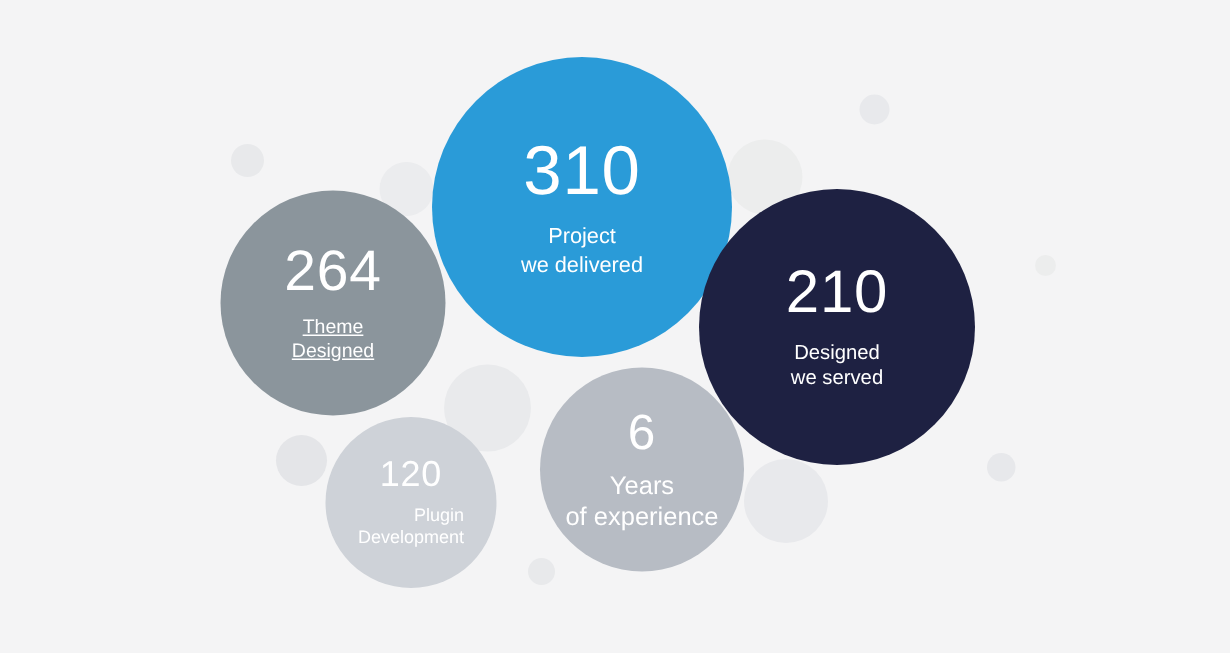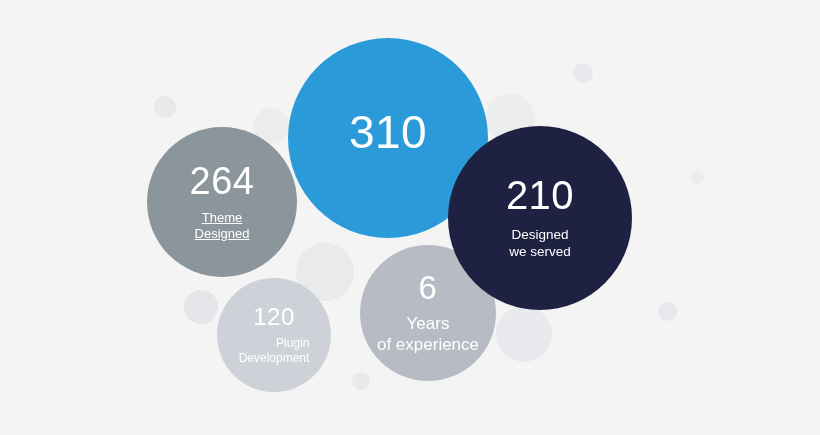--- a/index.html
+++ b/index.html
@@ -61,21 +61,21 @@
   #bubble-themes {
     left: 147px; top: 127px;
     width: 150px; height: 150px;
     background: #8b959c;
     z-index: 5;
   }
   #bubble-themes .stat-value { font-size: 38px; margin-bottom: 10px; }
   #bubble-themes .stat-label { font-size: 13px; text-decoration: underline; }
 
   #bubble-clients {
-    left: 448px; top: 126px;
+    left: 466px; top: 126px;
     width: 184px; height: 184px;
     background: #1e2142;
     z-index: 7;
   }
   #bubble-clients .stat-value { font-size: 40px; margin-bottom: 12px; }
   #bubble-clients .stat-label { font-size: 13.5px; }
 
   #bubble-experience {
     left: 360px; top: 245px;
     width: 136px; height: 136px;
@@ -105,20 +105,22 @@
   <div class="deco-circle" id="deco-3" style="left: 485px; top: 93px; width: 50px; height: 50px; background: rgb(236, 237, 237);"></div>
   <div class="deco-circle" id="deco-4" style="left: 184px; top: 290px; width: 34px; height: 34px; background: rgb(228, 229, 232);"></div>
   <div class="deco-circle" id="deco-5" style="left: 296px; top: 243px; width: 58px; height: 58px; background: rgb(233, 234, 236);"></div>
   <div class="deco-circle" id="deco-6" style="left: 496px; top: 306px; width: 56px; height: 56px; background: rgb(232, 233, 236);"></div>
   <div class="deco-circle" id="deco-7" style="left: 658px; top: 302px; width: 19px; height: 19px; background: rgb(231, 232, 235);"></div>
   <div class="deco-circle" id="deco-8" style="left: 352px; top: 372px; width: 18px; height: 18px; background: rgb(232, 233, 235);"></div>
   <div class="deco-circle" id="deco-9" style="left: 690px; top: 170px; width: 14px; height: 14px; background: rgb(236, 237, 237);"></div>
 
   <div class="stat-bubble" id="bubble-projects" style="background: rgb(42, 155, 216); color: rgb(255, 255, 255);">
     <div class="stat-value">310</div>
+    <div class="stat-label">Project
+we delivered</div>
   </div>
 
   <div class="stat-bubble" id="bubble-themes" style="background: rgb(139, 149, 156); color: rgb(255, 255, 255); text-align: center;">
     <div class="stat-value">264</div>
     <div class="stat-label">Theme
 Designed</div>
   </div>
 
   <div class="stat-bubble" id="bubble-clients" style="background: rgb(30, 33, 66); color: rgb(255, 255, 255);">
     <div class="stat-value">210</div>

